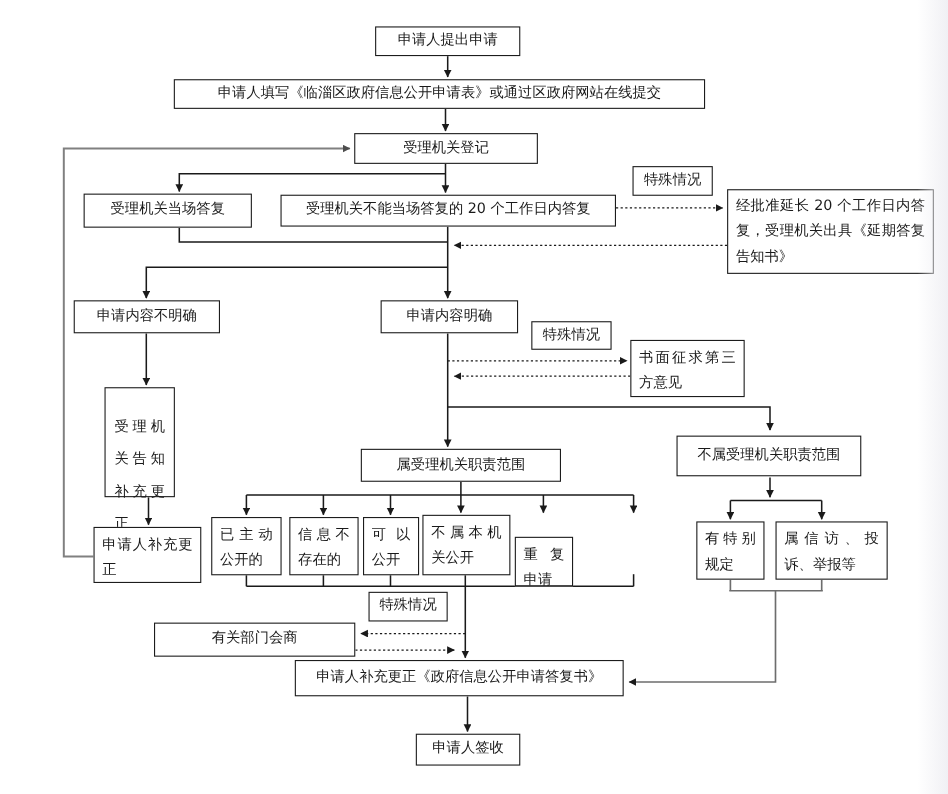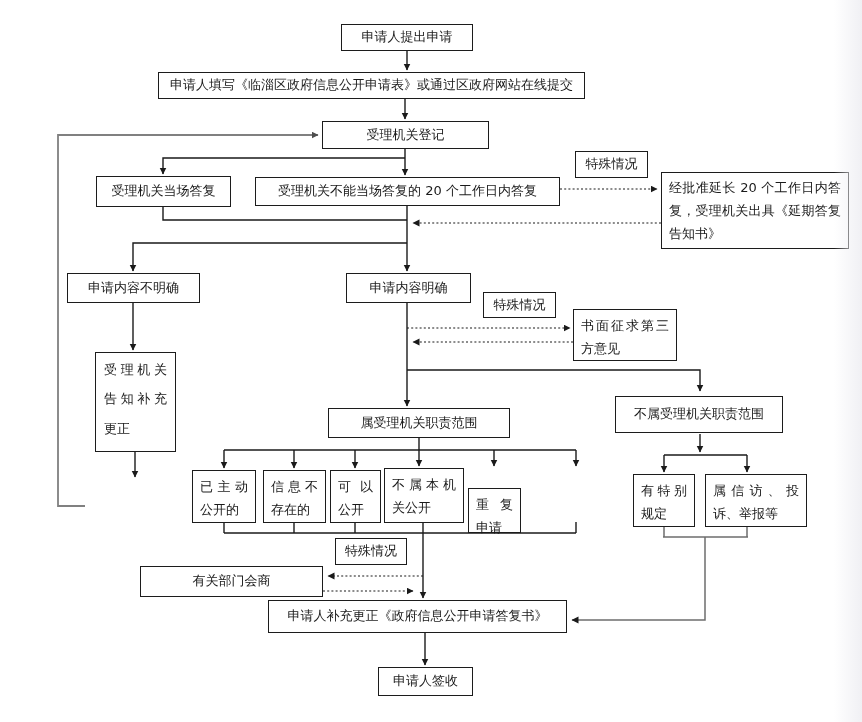--- a/index.html
+++ b/index.html
@@ -89,42 +89,43 @@
     <g stroke="#6d6d6d" stroke-width="1.5" fill="none">
       <path d="M664,527 V537"></path>
       <path d="M747,527 V537"></path>
       <path d="M663,537 H748"></path>
       <path d="M705,537 V620 H572" marker-end="url(#ab)"></path>
     </g>
   </svg>
 
   <div class="node" style="left:341px;top:24px;width:132px;height:27px">申请人提出申请</div>
 
-  <div class="node" style="left:158px;top:72px;width:427px;height:27px">申请人填写《临淄区政府信息公开申请表》或通过区政府网站在线提交</div>
+  <div class="node" style="left:158px;top:72px;width:483px;height:27px">申请人填写《临淄区政府信息公开申请表》或通过区政府网站在线提交</div>
 
   <div class="node" style="left:322px;top:121px;width:167px;height:28px">受理机关登记</div>
 
-  <div class="node" style="left:96px;top:176px;width:135px;height:31px">受理机关当场答复</div>
+  <div class="node" style="left:76px;top:176px;width:153px;height:31px">受理机关当场答复</div>
 
   <div class="node" style="left:255px;top:177px;width:305px;height:29px">受理机关不能当场答复的 20 个工作日内答复</div>
 
   <div class="node" style="left:575px;top:151px;width:73px;height:27px">特殊情况</div>
 
   <div class="node j" style="left:661px;top:172px;width:188px;height:77px;line-height:1.75">经批准延长 20 个工作日内答复，受理机关出具《延期答复告知书》</div>
 
   <div class="node" style="left:67px;top:273px;width:133px;height:30px">申请内容不明确</div>
 
   <div class="node" style="left:346px;top:273px;width:125px;height:30px">申请内容明确</div>
 
   <div class="node" style="left:483px;top:292px;width:73px;height:26px">特殊情况</div>
 
   <div class="node j" style="left:573px;top:309px;width:104px;height:52px">书面征求第三方意见</div>
 
-  <div class="node j" style="left:95px;top:352px;width:81px;height:100px;line-height:2.25;padding:2px 8px">受理机关告知补充更正</div>
+  <div class="node j" style="left:95px;top:352px;width:64px;height:100px;line-height:2.25;padding:21px 8px">受理机关告知补充更正</div>
 
+  <div class="node j" style="left:85px;top:479px;width:98px;height:51px">申请人补充更正</div>
 
   <div class="node" style="left:328px;top:408px;width:182px;height:30px">属受理机关职责范围</div>
 
   <div class="node" style="left:615px;top:396px;width:168px;height:37px">不属受理机关职责范围</div>
 
   <div class="node j" style="left:192px;top:470px;width:64px;height:53px">已主动公开的</div>
 
   <div class="node j" style="left:263px;top:470px;width:63px;height:53px">信息不存在的</div>
 
   <div class="node j" style="left:330px;top:470px;width:51px;height:53px">可以公开</div>

